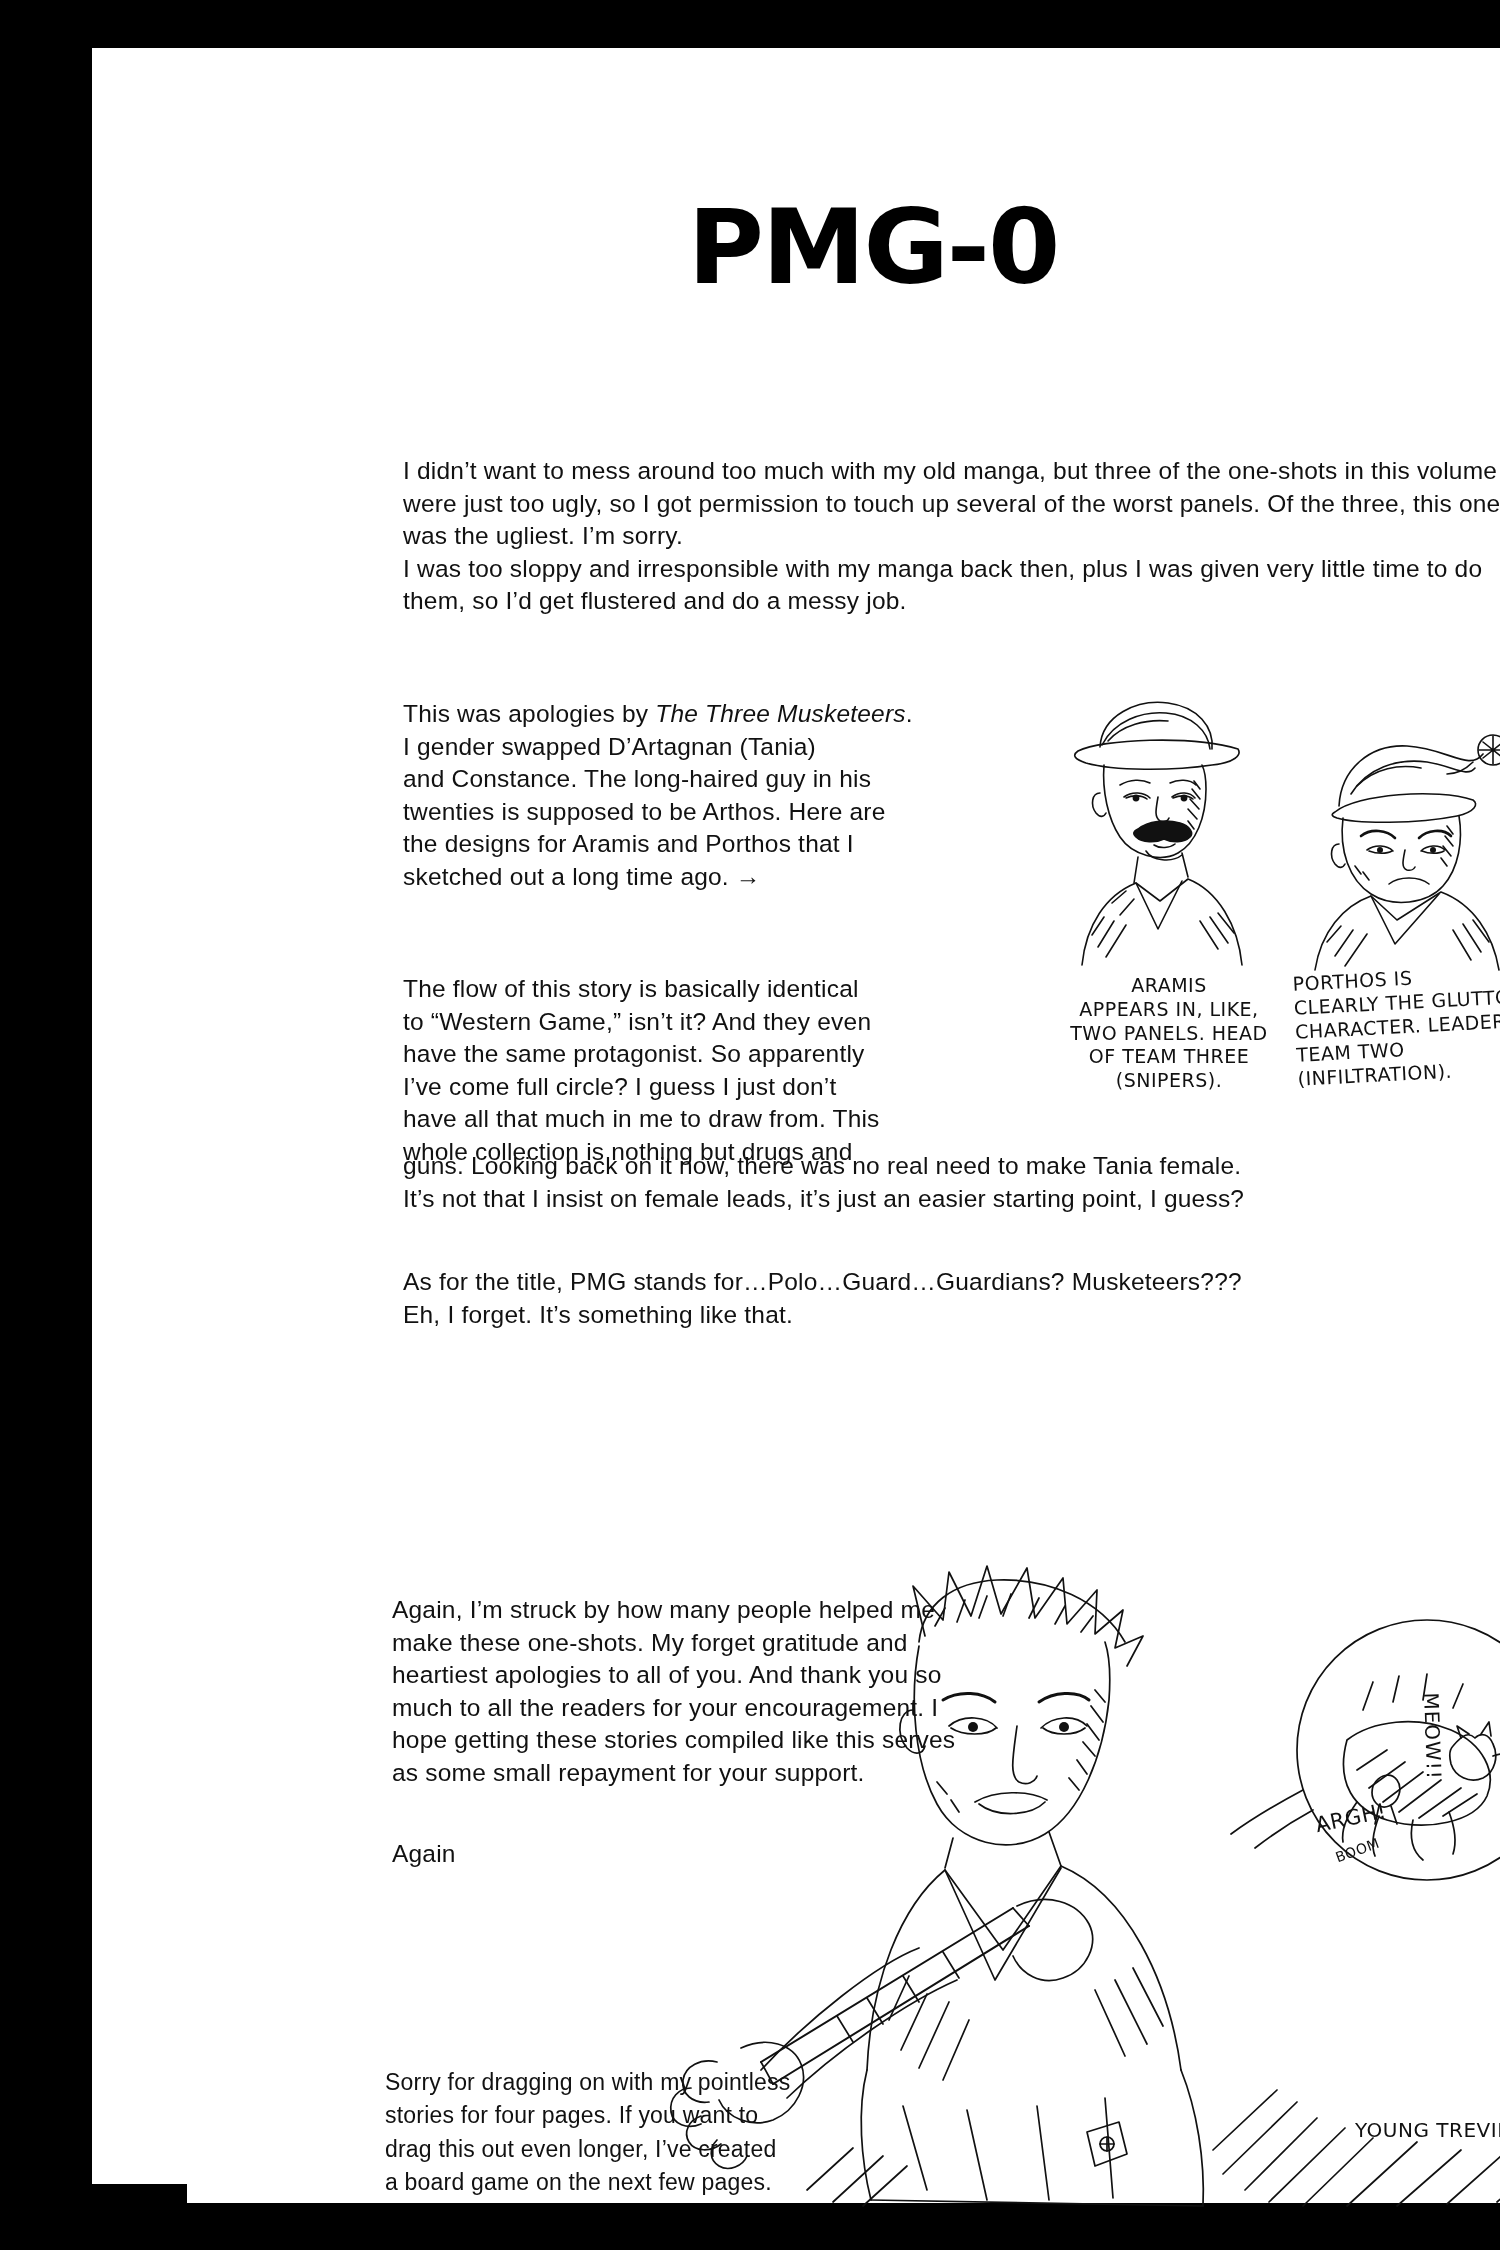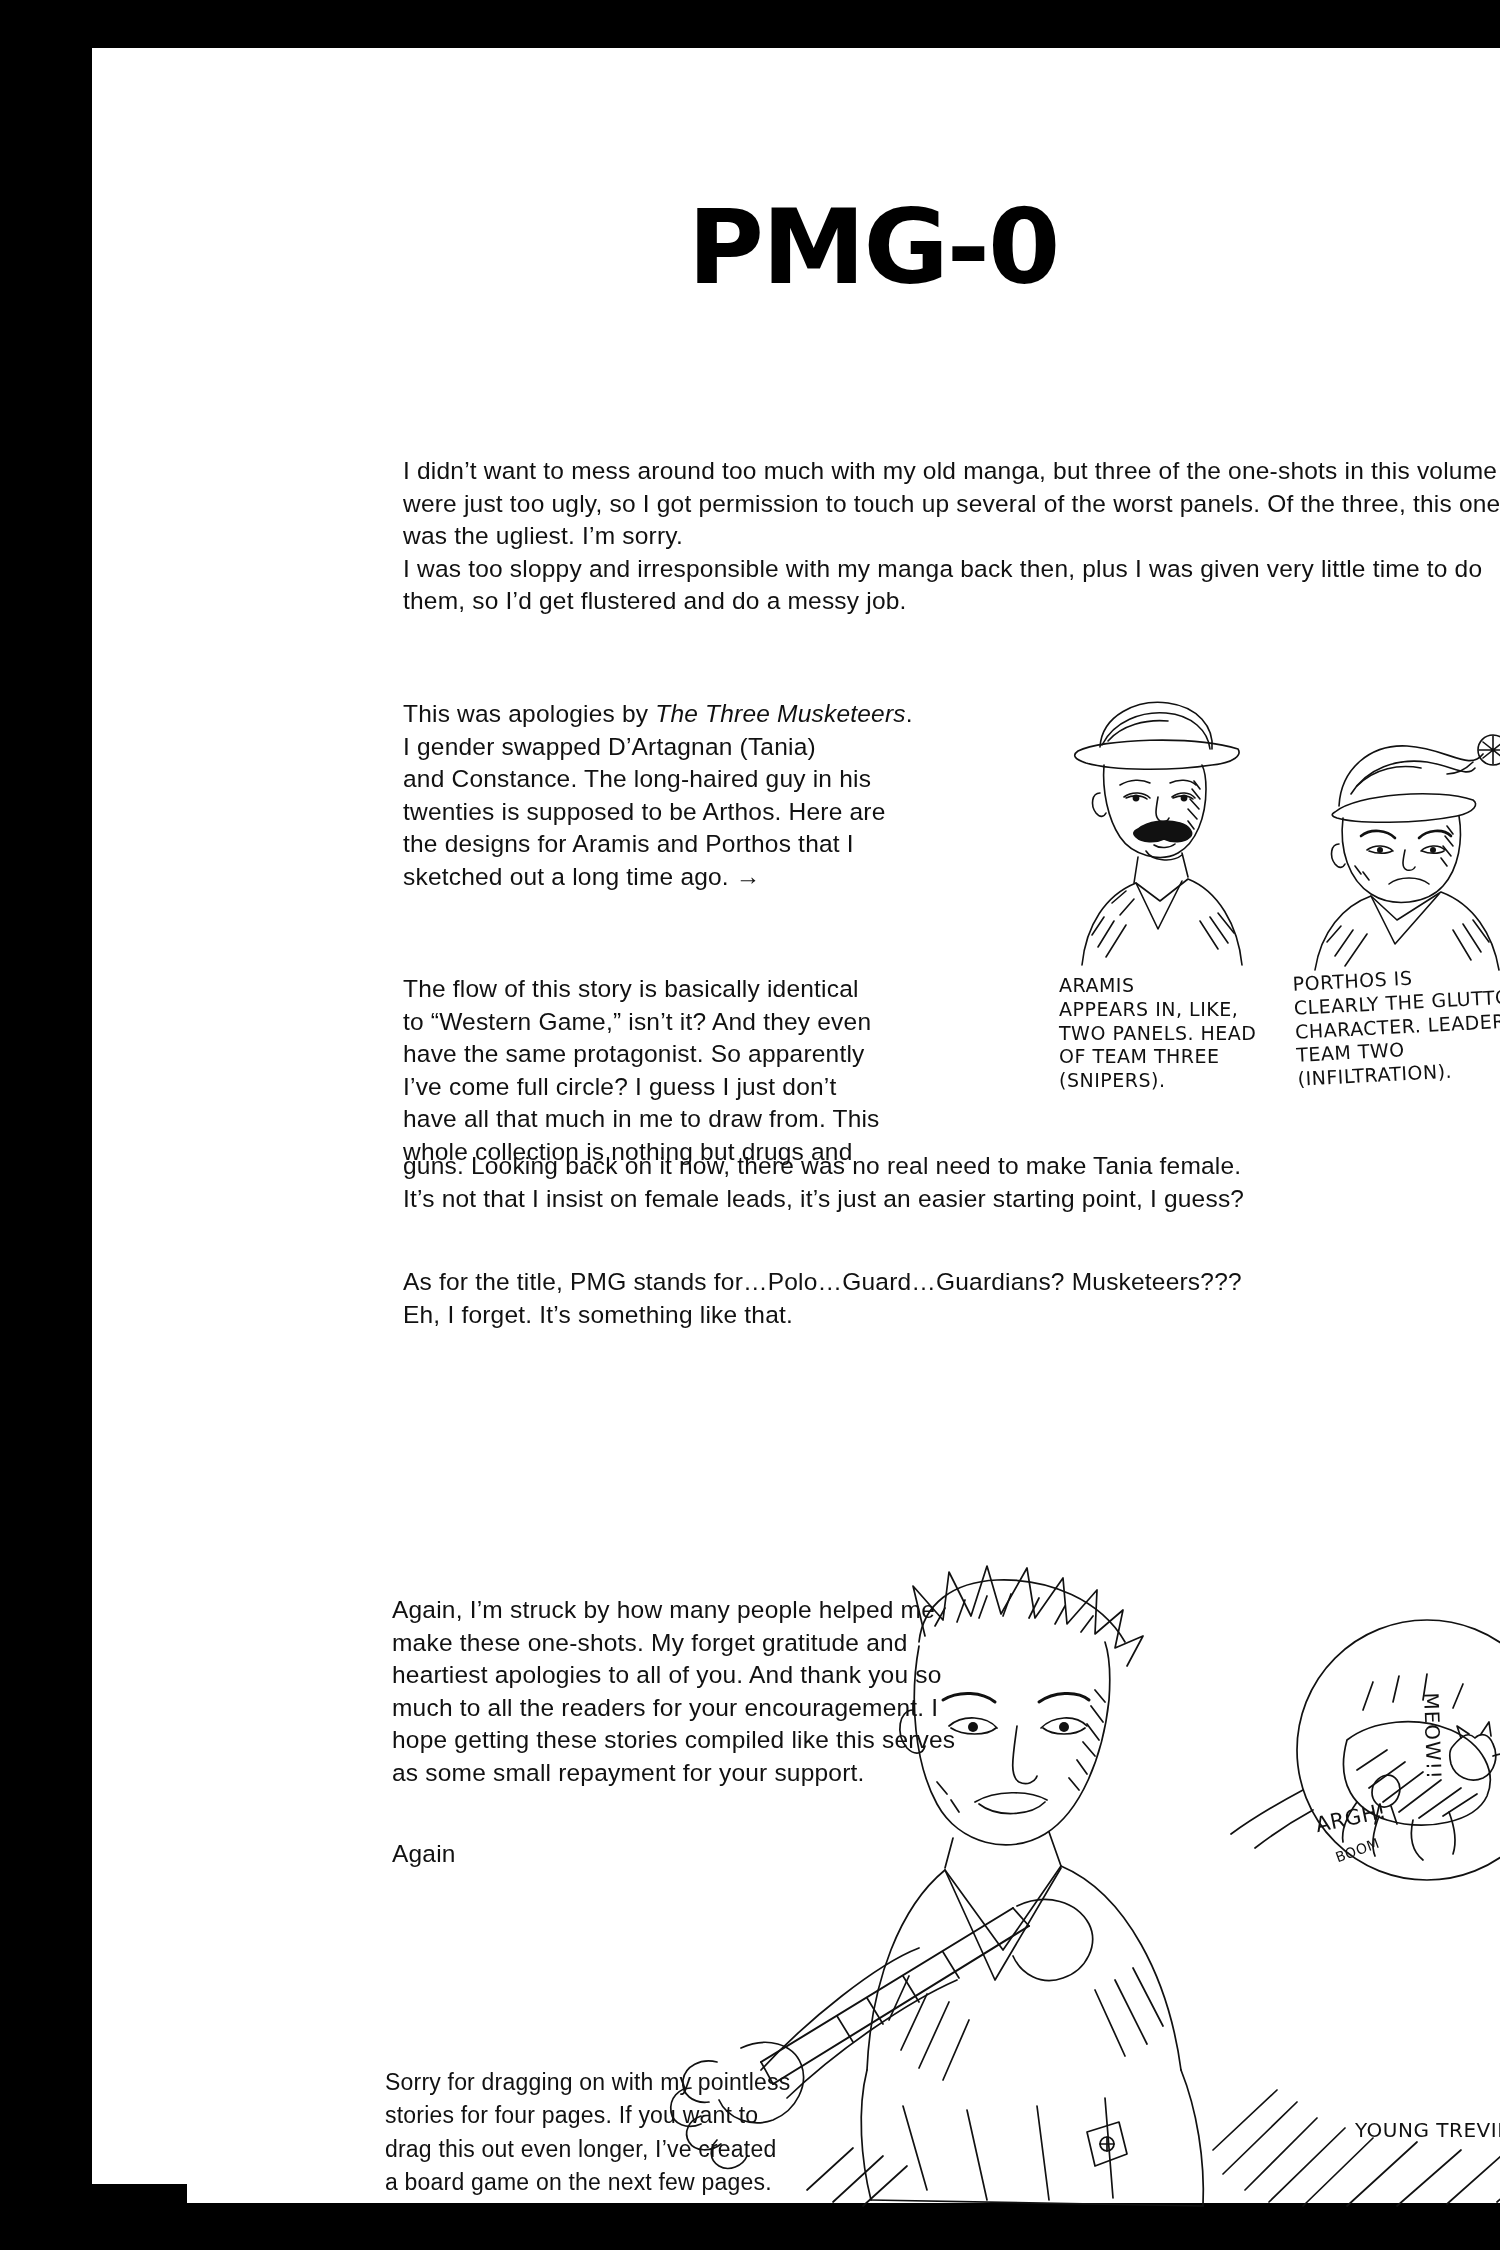--- a/index.html
+++ b/index.html
@@ -104,20 +104,21 @@
     font-size: 19px;
     line-height: 1.25;
     color: #111;
     letter-spacing: 0.5px;
     white-space: pre-line;
   }
   .cap-aramis {
     left: 872px;
     top: 874px;
     width: 220px;
+    text-align: center;
   }
   .cap-porthos {
     left: 1108px;
     top: 866px;
     width: 260px;
     transform: rotate(-3deg);
   }
   .cap-treville {
     left: 1168px;
     top: 2018px;

